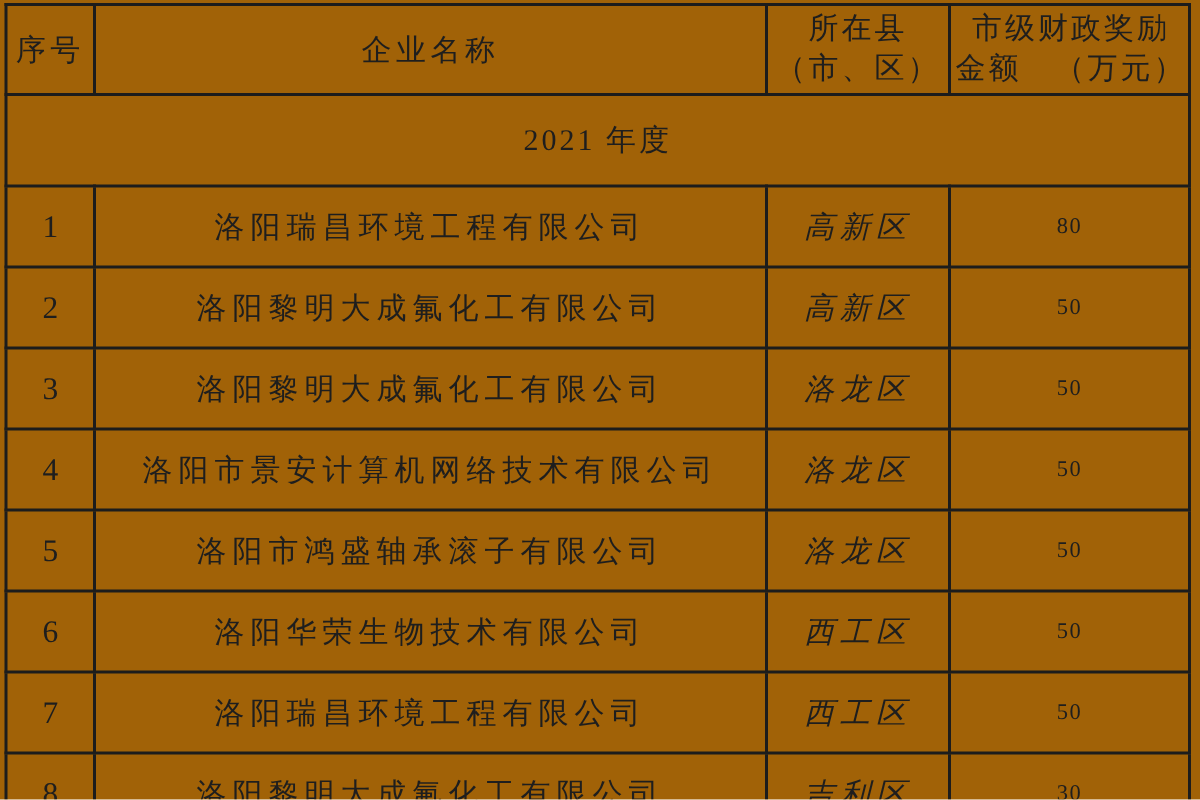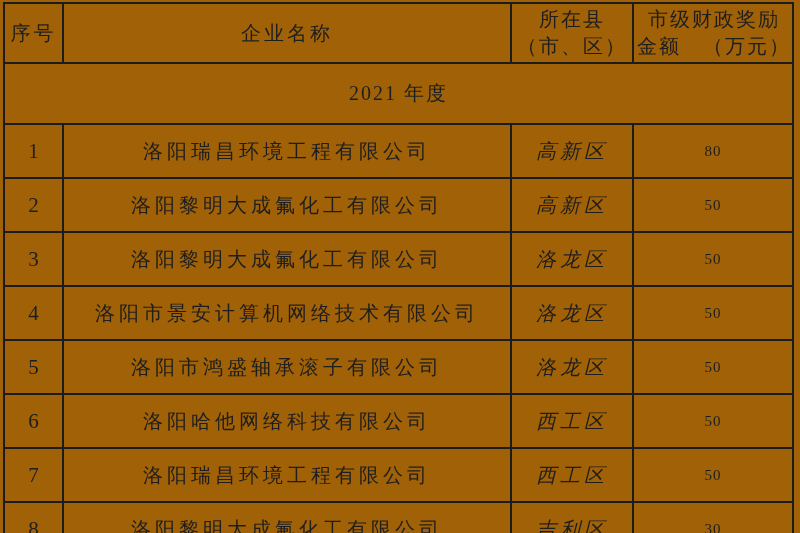--- a/index.html
+++ b/index.html
@@ -100,21 +100,21 @@
         <td class="amount-cell">50</td>
       </tr>
       <tr class="data-row">
         <td class="no-cell">5</td>
         <td class="company-cell">洛阳市鸿盛轴承滚子有限公司</td>
         <td class="district-cell">洛龙区</td>
         <td class="amount-cell">50</td>
       </tr>
       <tr class="data-row">
         <td class="no-cell">6</td>
-        <td class="company-cell">洛阳哈他网络科技有限公司</td>
+        <td class="company-cell">洛阳华荣生物技术有限公司</td>
         <td class="district-cell">西工区</td>
         <td class="amount-cell">50</td>
       </tr>
       <tr class="data-row">
         <td class="no-cell">7</td>
         <td class="company-cell">洛阳瑞昌环境工程有限公司</td>
         <td class="district-cell">西工区</td>
         <td class="amount-cell">50</td>
       </tr>
       <tr class="data-row">

